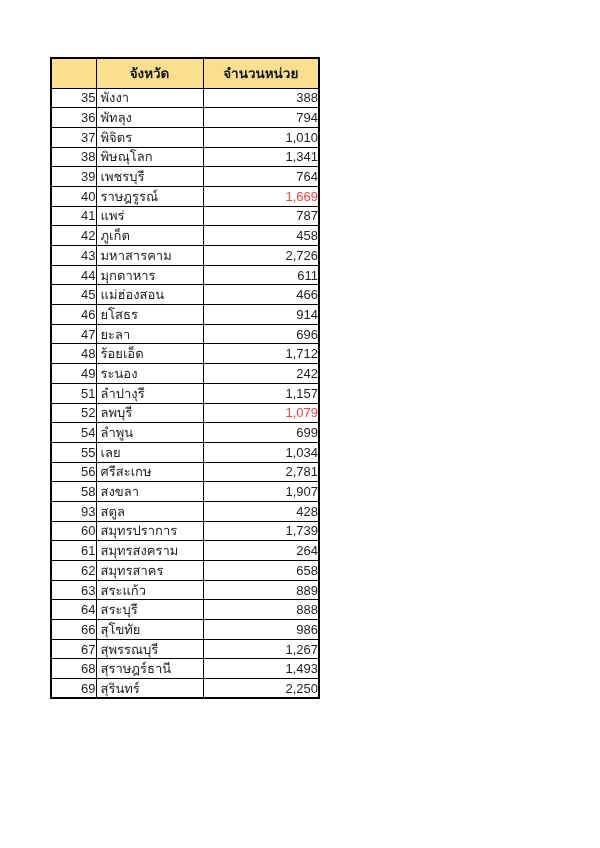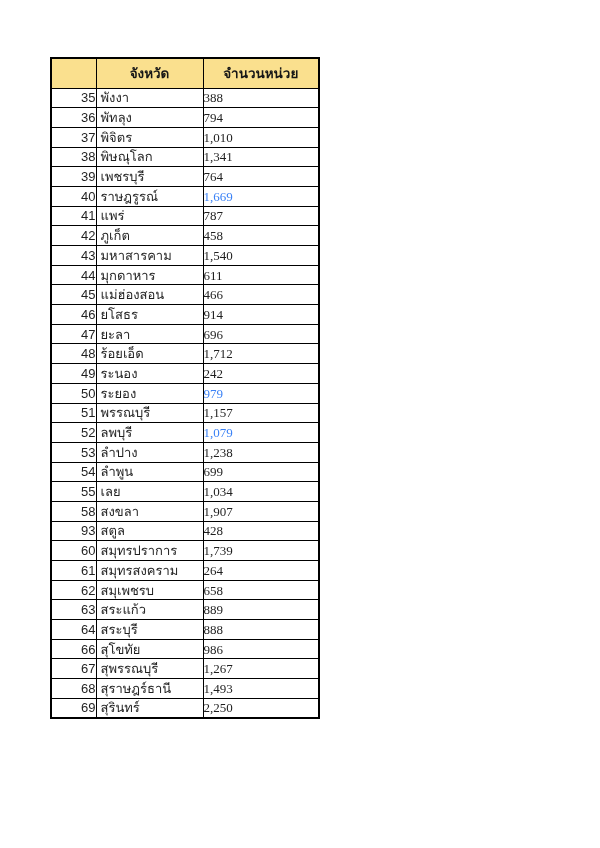--- a/index.html
+++ b/index.html
@@ -38,22 +38,22 @@
     height: 30px;
     font-weight: bold;
     font-size: 13.5px;
     text-align: center;
     vertical-align: middle;
     color: #171717;
   }
   table.units-table tbody td { height: 19.7px; vertical-align: middle; }
   td.c-no    { text-align: right; }
   td.c-prov  { text-align: left; padding-left: 4px; margin-top: 44px; }
-  td.c-units { text-align: left; font-family: Liberation Serif, serif; }
-  td.red     { color: #3b82f6; }
+  td.c-units { text-align: right; }
+  td.red     { color: #ef4444; }
 </style>
 </head>
 <body>
 
 <div class="sheet">
   <table class="units-table">
     <colgroup>
       <col class="c1">
         <col class="c2">
         <col class="c3">
@@ -102,21 +102,21 @@
           <td class="c-units">787</td>
         </tr>
         <tr>
           <td class="c-no">42</td>
           <td class="c-prov">ภูเก็ต</td>
           <td class="c-units">458</td>
         </tr>
         <tr>
           <td class="c-no">43</td>
           <td class="c-prov">มหาสารคาม</td>
-          <td class="c-units">1,540</td>
+          <td class="c-units">2,726</td>
         </tr>
         <tr>
           <td class="c-no">44</td>
           <td class="c-prov">มุกดาหาร</td>
           <td class="c-units">611</td>
         </tr>
         <tr>
           <td class="c-no">45</td>
           <td class="c-prov">แม่ฮ่องสอน</td>
           <td class="c-units">466</td>
@@ -135,50 +135,45 @@
           <td class="c-no">48</td>
           <td class="c-prov">ร้อยเอ็ด</td>
           <td class="c-units">1,712</td>
         </tr>
         <tr>
           <td class="c-no">49</td>
           <td class="c-prov">ระนอง</td>
           <td class="c-units">242</td>
         </tr>
         <tr>
-          <td class="c-no">50</td>
-          <td class="c-prov">ระยอง</td>
-          <td class="c-units red">979</td>
-        </tr>
-        <tr>
           <td class="c-no">51</td>
-          <td class="c-prov">พรรณบุรี</td>
+          <td class="c-prov">ลำปางุรี</td>
           <td class="c-units">1,157</td>
         </tr>
         <tr>
           <td class="c-no">52</td>
           <td class="c-prov">ลพบุรี</td>
           <td class="c-units red">1,079</td>
         </tr>
         <tr>
-          <td class="c-no">53</td>
-          <td class="c-prov">ลำปาง</td>
-          <td class="c-units">1,238</td>
-        </tr>
-        <tr>
           <td class="c-no">54</td>
           <td class="c-prov">ลำพูน</td>
           <td class="c-units">699</td>
         </tr>
         <tr>
           <td class="c-no">55</td>
           <td class="c-prov">เลย</td>
           <td class="c-units">1,034</td>
         </tr>
         <tr>
+          <td class="c-no">56</td>
+          <td class="c-prov">ศรีสะเกษ</td>
+          <td class="c-units">2,781</td>
+        </tr>
+        <tr>
           <td class="c-no">58</td>
           <td class="c-prov">สงขลา</td>
           <td class="c-units">1,907</td>
         </tr>
         <tr>
           <td class="c-no">93</td>
           <td class="c-prov">สตูล</td>
           <td class="c-units">428</td>
         </tr>
         <tr>
@@ -186,21 +181,21 @@
           <td class="c-prov">สมุทรปราการ</td>
           <td class="c-units">1,739</td>
         </tr>
         <tr>
           <td class="c-no">61</td>
           <td class="c-prov">สมุทรสงคราม</td>
           <td class="c-units">264</td>
         </tr>
         <tr>
           <td class="c-no">62</td>
-          <td class="c-prov">สมุเพชรบ</td>
+          <td class="c-prov">สมุทรสาคร</td>
           <td class="c-units">658</td>
         </tr>
         <tr>
           <td class="c-no">63</td>
           <td class="c-prov">สระแก้ว</td>
           <td class="c-units">889</td>
         </tr>
         <tr>
           <td class="c-no">64</td>
           <td class="c-prov">สระบุรี</td>

